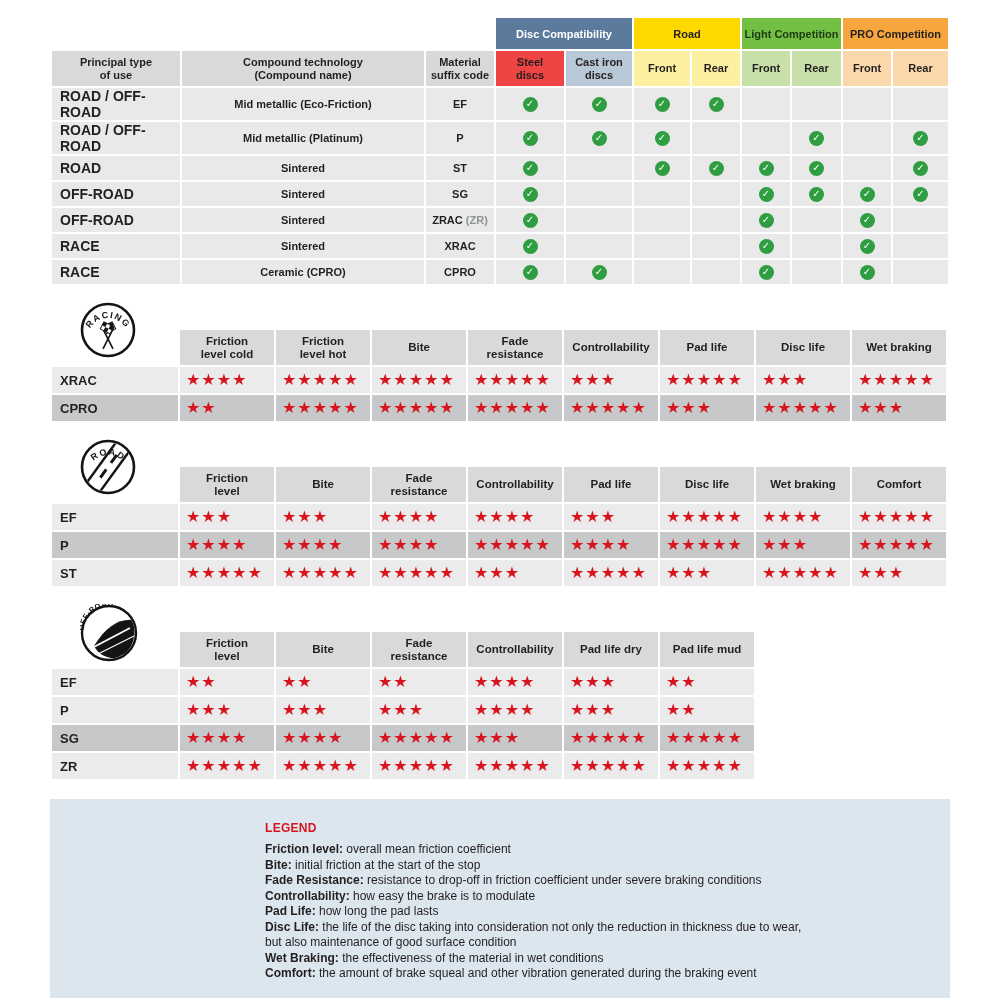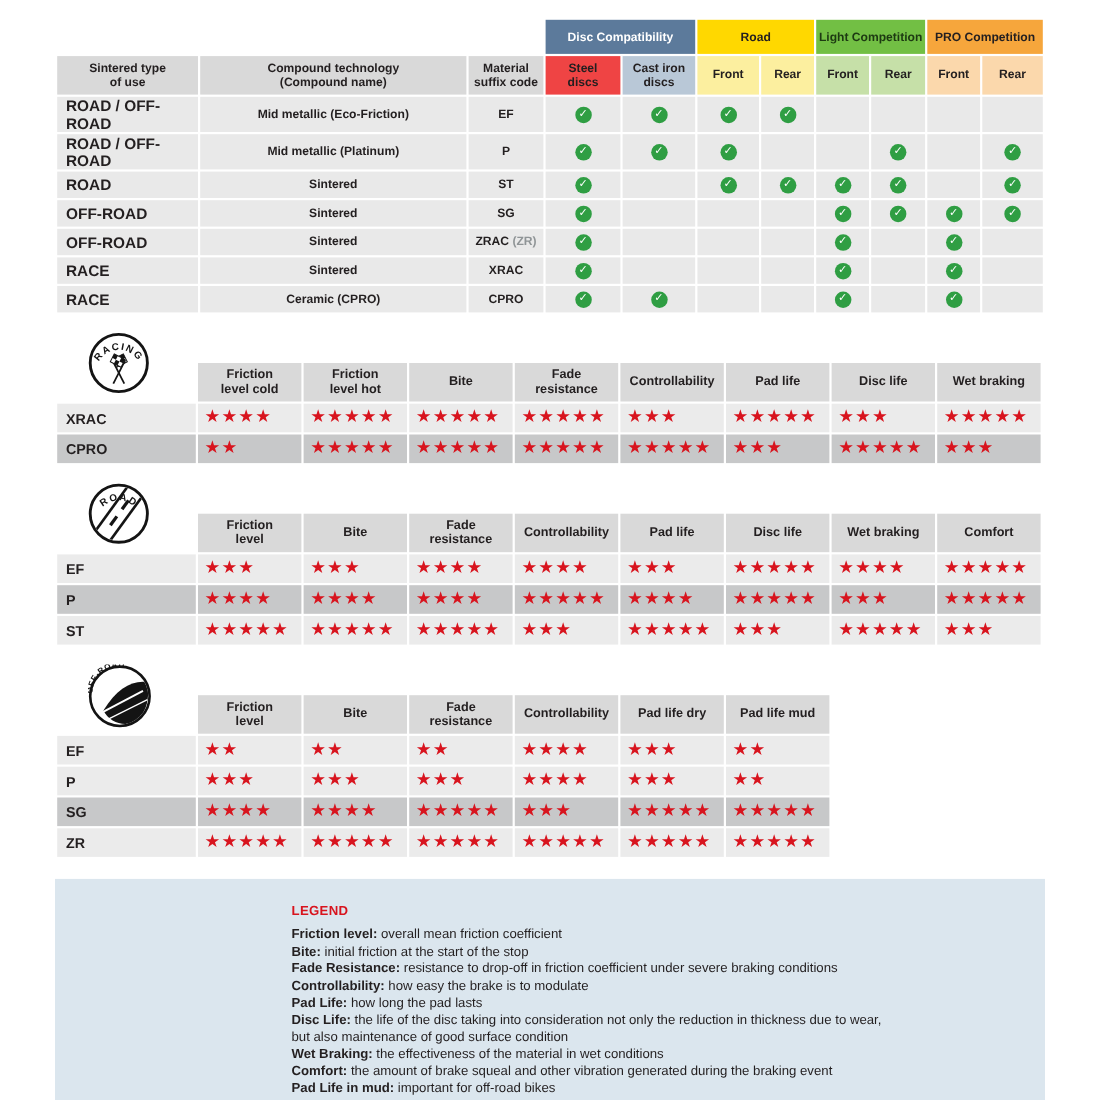--- a/index.html
+++ b/index.html
@@ -70,21 +70,21 @@
         </colgroup>
         <tbody>
           <tr>
             <td class="blankcell" colspan="3"></td>
             <td class="group" colspan="2" style="background: rgb(92, 122, 155); color: rgb(255, 255, 255);">Disc Compatibility</td>
             <td class="group" colspan="2" style="background: rgb(255, 216, 0); color: rgb(35, 31, 32);">Road</td>
             <td class="group" colspan="2" style="background: rgb(114, 191, 68); color: rgb(29, 58, 18);">Light Competition</td>
             <td class="group" colspan="2" style="background: rgb(246, 166, 60); color: rgb(35, 31, 32);">PRO Competition</td>
           </tr>
           <tr>
-            <td class="sub" style="background: rgb(217, 217, 217);">Sintered type
+            <td class="sub" style="background: rgb(217, 217, 217);">Principal type
 of use</td>
             <td class="sub" style="background: rgb(217, 217, 217);">Compound technology
 (Compound name)</td>
             <td class="sub" style="background: rgb(217, 217, 217);">Material
 suffix code</td>
             <td class="sub" style="background: #ef4444;">Steel
 discs</td>
             <td class="sub" style="background: rgb(185, 200, 215);">Cast iron
 discs</td>
             <td class="sub" style="background: rgb(252, 239, 159);">Front</td>
@@ -434,18 +434,17 @@
       <div>
           <div class="legend-line"><span class="term">Friction level: </span><span>overall mean friction coefficient</span></div>
           <div class="legend-line"><span class="term">Bite: </span><span>initial friction at the start of the stop</span></div>
           <div class="legend-line"><span class="term">Fade Resistance: </span><span>resistance to drop-off in friction coefficient under severe braking conditions</span></div>
           <div class="legend-line"><span class="term">Controllability: </span><span>how easy the brake is to modulate</span></div>
           <div class="legend-line"><span class="term">Pad Life: </span><span>how long the pad lasts</span></div>
           <div class="legend-line"><span class="term">Disc Life: </span><span>the life of the disc taking into consideration not only the reduction in thickness due to wear,
 but also maintenance of good surface condition</span></div>
           <div class="legend-line"><span class="term">Wet Braking: </span><span>the effectiveness of the material in wet conditions</span></div>
           <div class="legend-line"><span class="term">Comfort: </span><span>the amount of brake squeal and other vibration generated during the braking event</span></div>
-          <div class="legend-line"><span class="term">Pad Life in mud: </span><span>important for off-road bikes</span></div>
         </div>
     </div>
 
   </div>
 </div>
 
 </body></html>

